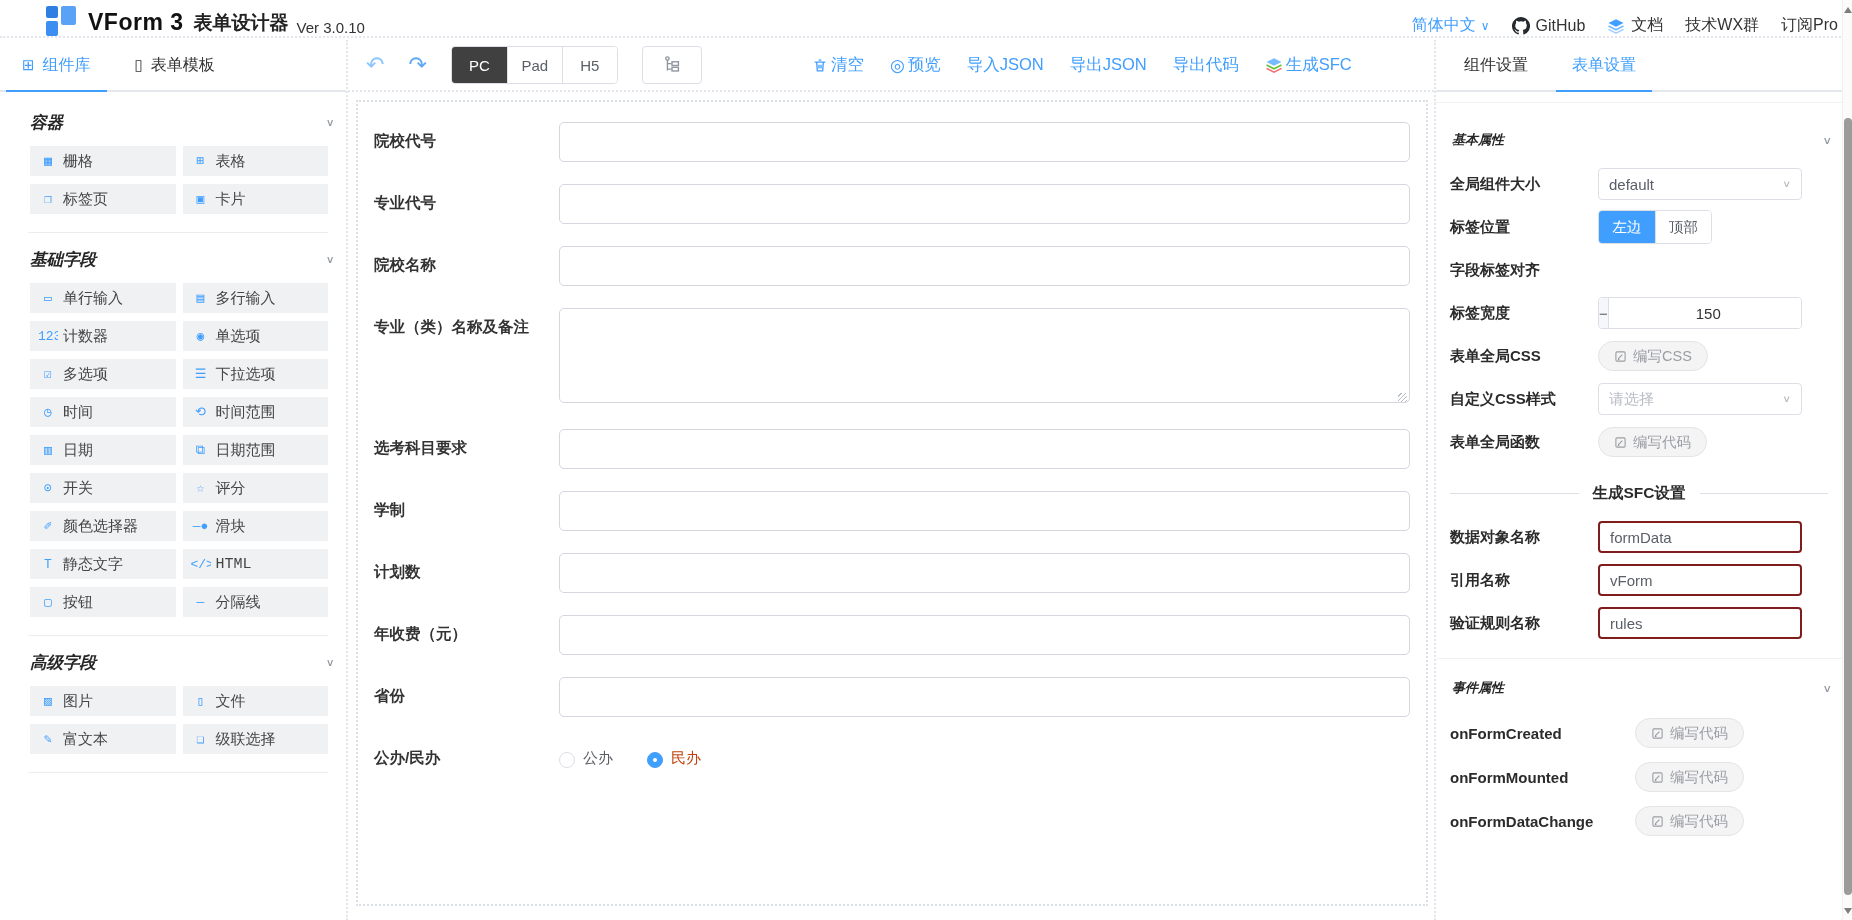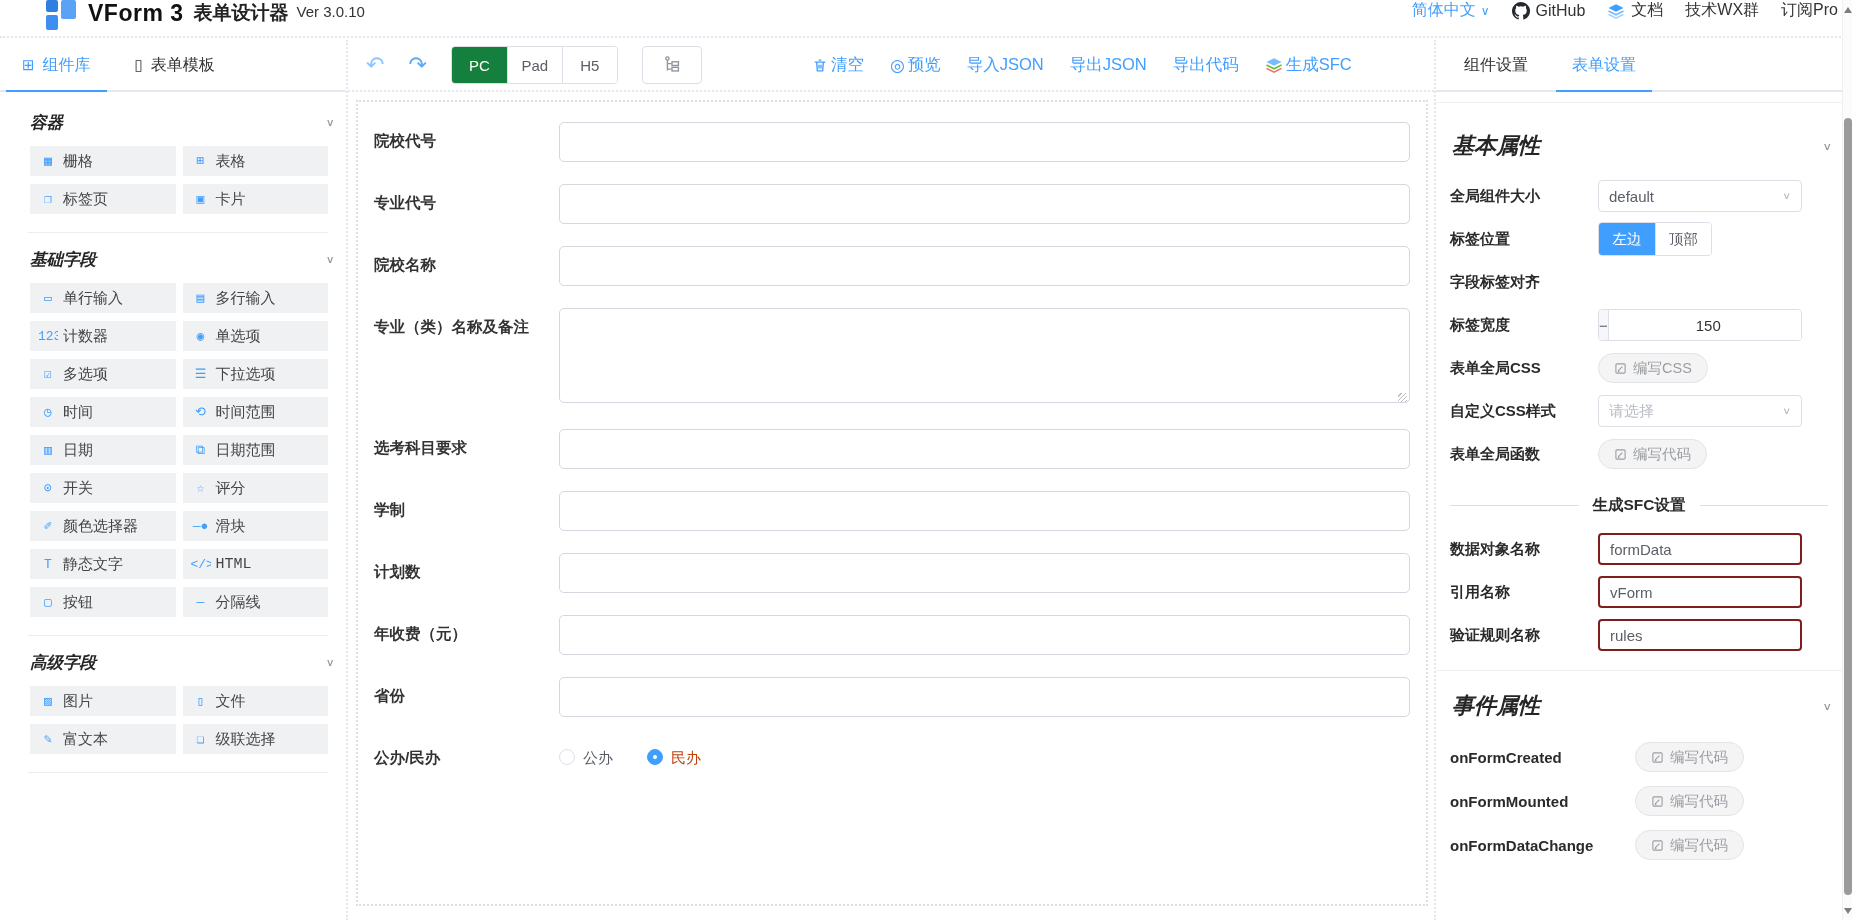--- a/index.html
+++ b/index.html
@@ -1,21 +1,21 @@
 <!DOCTYPE html>
 <html><head>
 <meta charset="utf-8">
 <style>
   * { box-sizing: border-box; margin: 0; padding: 0; }
   html,body { width:1852px; height:920px; overflow:hidden; background:#fff;
     font-family:"Liberation Sans","DejaVu Sans",sans-serif; color:#333; }
   .app { position:relative; width:1852px; height:920px; }
 
   
-  .header { height:38px; display:flex; align-items:flex-start; padding:0 14px 0 46px;
+  .header { height:38px; display:flex; align-items:flex-end; padding:0 14px 0 46px;
     border-bottom:2px dotted #e3e7ec; background:#fff; }
   .logo { position:relative; width:30px; height:30px; margin-right:12px; flex:0 0 auto; }
   .logo i { position:absolute; border-radius:2px; }
   .logo .t1 { left:0; top:0; width:12px; height:12px; background:#2f7fe3; }
   .logo .t2 { left:15px; top:0; width:15px; height:19px; background:#5aa2f5; }
   .logo .t3 { left:0; top:15px; width:12px; height:15px; background:#3c8ef0; }
   .app-title { font-size:23px; font-weight:800; color:#111; letter-spacing:.5px; }
   .app-subtitle { font-size:19px; font-weight:600; color:#222; margin-left:10px; }
   .app-version { font-size:15px; color:#333; margin-left:8px; margin-top:3px; }
   .header-nav { margin-left:auto; display:flex; align-items:center; gap:22px; font-size:16px; }
@@ -55,55 +55,55 @@
   
   .toolbar { height:52px; display:flex; align-items:center; padding-left:14px;
     border-bottom:2px dotted #e3e7ec; }
   .tb-undo,.tb-redo { font-size:22px; cursor:pointer; line-height:1; padding:2px 4px; }
   .tb-undo { color:#8cc5ff; }
   .tb-redo { color:#5ea8f8; margin-left:16px; }
   .device-group { display:flex; margin-left:20px; border:1px solid #dcdfe6; border-radius:4px; overflow:hidden; }
   .device-btn { min-width:55px; height:36px; display:flex; align-items:center; justify-content:center;
     background:#fff; color:#5a5e66; font-size:15px; cursor:pointer; border-left:1px solid #dcdfe6; }
   .device-btn:first-child { border-left:none; }
-  .device-btn.active { background:#15803d; color:#fff; }
+  .device-btn.active { background:#404040; color:#fff; }
   .outline-btn { margin-left:24px; width:60px; height:38px; border:1px solid #dcdfe6; border-radius:4px;
     background:#fff; display:flex; align-items:center; justify-content:center; cursor:pointer; }
   .tb-actions { display:flex; align-items:center; gap:26px; margin-left:110px; }
   .tb-action { color:#409eff; font-size:16.5px; cursor:pointer; display:flex; align-items:center; gap:3px; }
   .eye-glyph { font-size:17px; }
 
   
   .canvas { flex:1; position:relative; background:#fff; }
   .form-container { position:absolute; left:8px; right:6px; top:8px; bottom:14px;
     border:2px dotted #dbe0e5; background:#fff; padding:20px 16px 0 16px; overflow:hidden; }
   .form-row { display:flex; margin-bottom:22px; }
   .f-label { width:185px; flex:0 0 auto; padding-top:9px; font-size:15.5px; font-weight:600; color:#333; }
   .f-control { flex:1; position:relative; }
   .f-input { width:100%; height:40px; border:1px solid #d4d7de; border-radius:5px;
     background:#fff; outline:none; font-size:15px; padding:0 12px; color:#333; }
   .f-textarea { width:100%; height:95px; border:1px solid #d4d7de; border-radius:5px;
     background:#fff; outline:none; resize:none; }
   .resize-grip { position:absolute; right:3px; bottom:5px; width:9px; height:9px;
     background:repeating-linear-gradient(135deg, transparent 0 2px, #b9bdc4 2px 3px); cursor:nwse-resize; }
   .radio-row { display:flex; align-items:center; gap:34px; padding-top:8px; }
-  .radio-opt { display:flex; align-items:flex-start; gap:8px; cursor:pointer; }
+  .radio-opt { display:flex; align-items:flex-end; gap:8px; cursor:pointer; }
   .radio-circle { width:16px; height:16px; border-radius:50%; border:1px solid #dcdfe6; background:#fff; position:relative; }
   .radio-circle.checked { background:#409eff; border-color:#409eff; }
   .radio-circle.checked::after { content:""; position:absolute; left:5px; top:5px; width:4px; height:4px;
     border-radius:50%; background:#fff; }
   .radio-label { font-size:15px; color:#5a5e66; }
   .radio-opt.checked .radio-label { color:#c2410c; }
 
   
   .rp-tabs { justify-content:flex-start; padding-left:6px; }
   .rp-body { padding:8px 14px 0 14px; }
   .rp-subdivider { border-top:1px solid #f0f1f3; margin:0 -14px; }
   .rp-sec-head { display:flex; align-items:center; margin:20px 2px 14px 2px; }
-  .rp-sec-title { font-size:22px; font-weight:700; font-style:italic; color:#262626; }
+  .rp-sec-title { font-size:13px; font-weight:700; font-style:italic; color:#262626; }
   .prop-row { display:flex; align-items:center; min-height:42px; margin-bottom:1px; }
   .p-label { width:148px; flex:0 0 auto; font-size:15px; font-weight:700; color:#2b2b2b; }
   .p-control { width:204px; display:flex; align-items:center; }
   .sel { width:204px; height:32px; border:1px solid #dcdfe6; border-radius:4px; background:#fff;
     display:flex; align-items:center; padding:0 10px; font-size:15px; color:#5a5e66; cursor:pointer; }
   .sel .sel-chev { margin-left:auto; color:#b6bac1; font-size:12px; transform:scaleY(.8); }
   .sel.placeholder { color:#b9bdc4; }
   .btn-group { display:inline-flex; border:1px solid #dcdfe6; border-radius:4px; overflow:hidden; }
   .bg-btn { height:32px; min-width:56px; padding:0 12px; display:flex; align-items:center; justify-content:center;
     font-size:14.5px; color:#5a5e66; background:#fff; cursor:pointer; border-left:1px solid #dcdfe6; }

